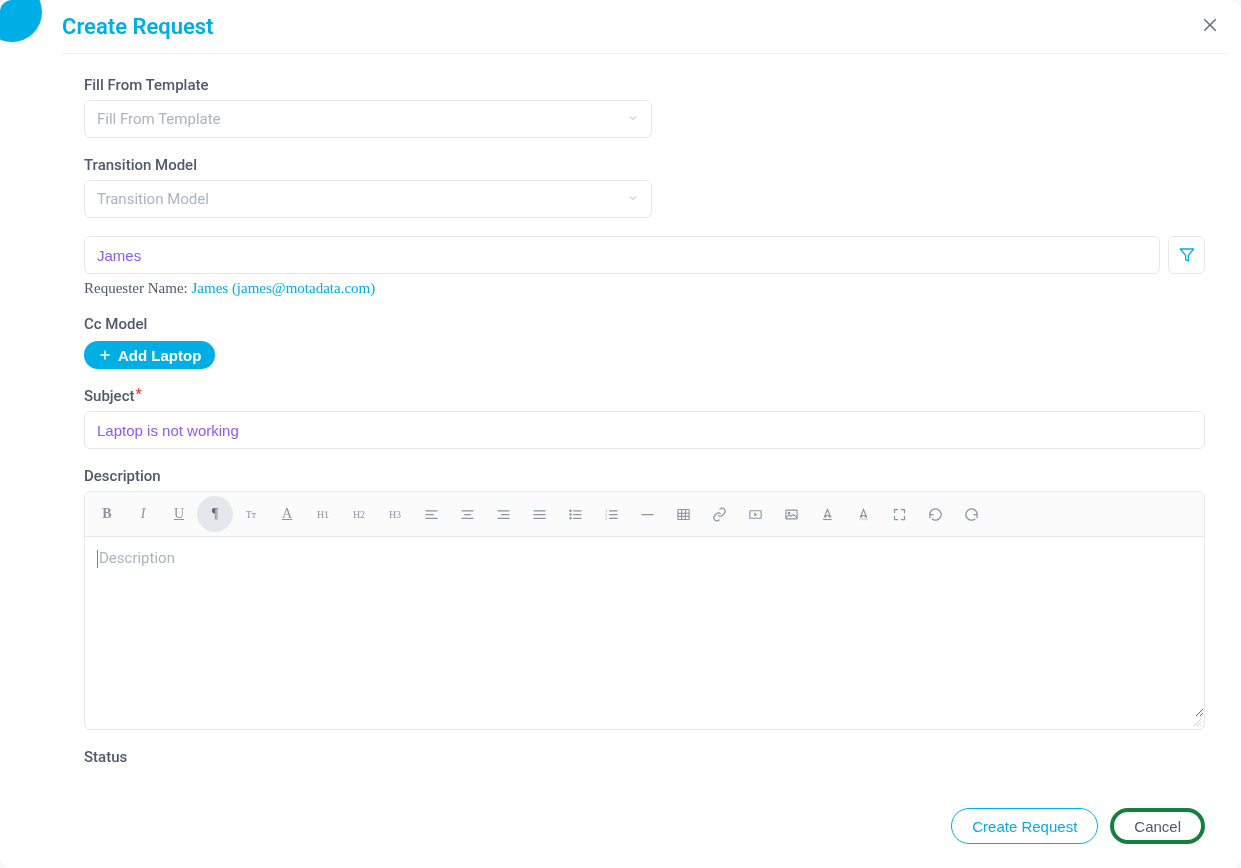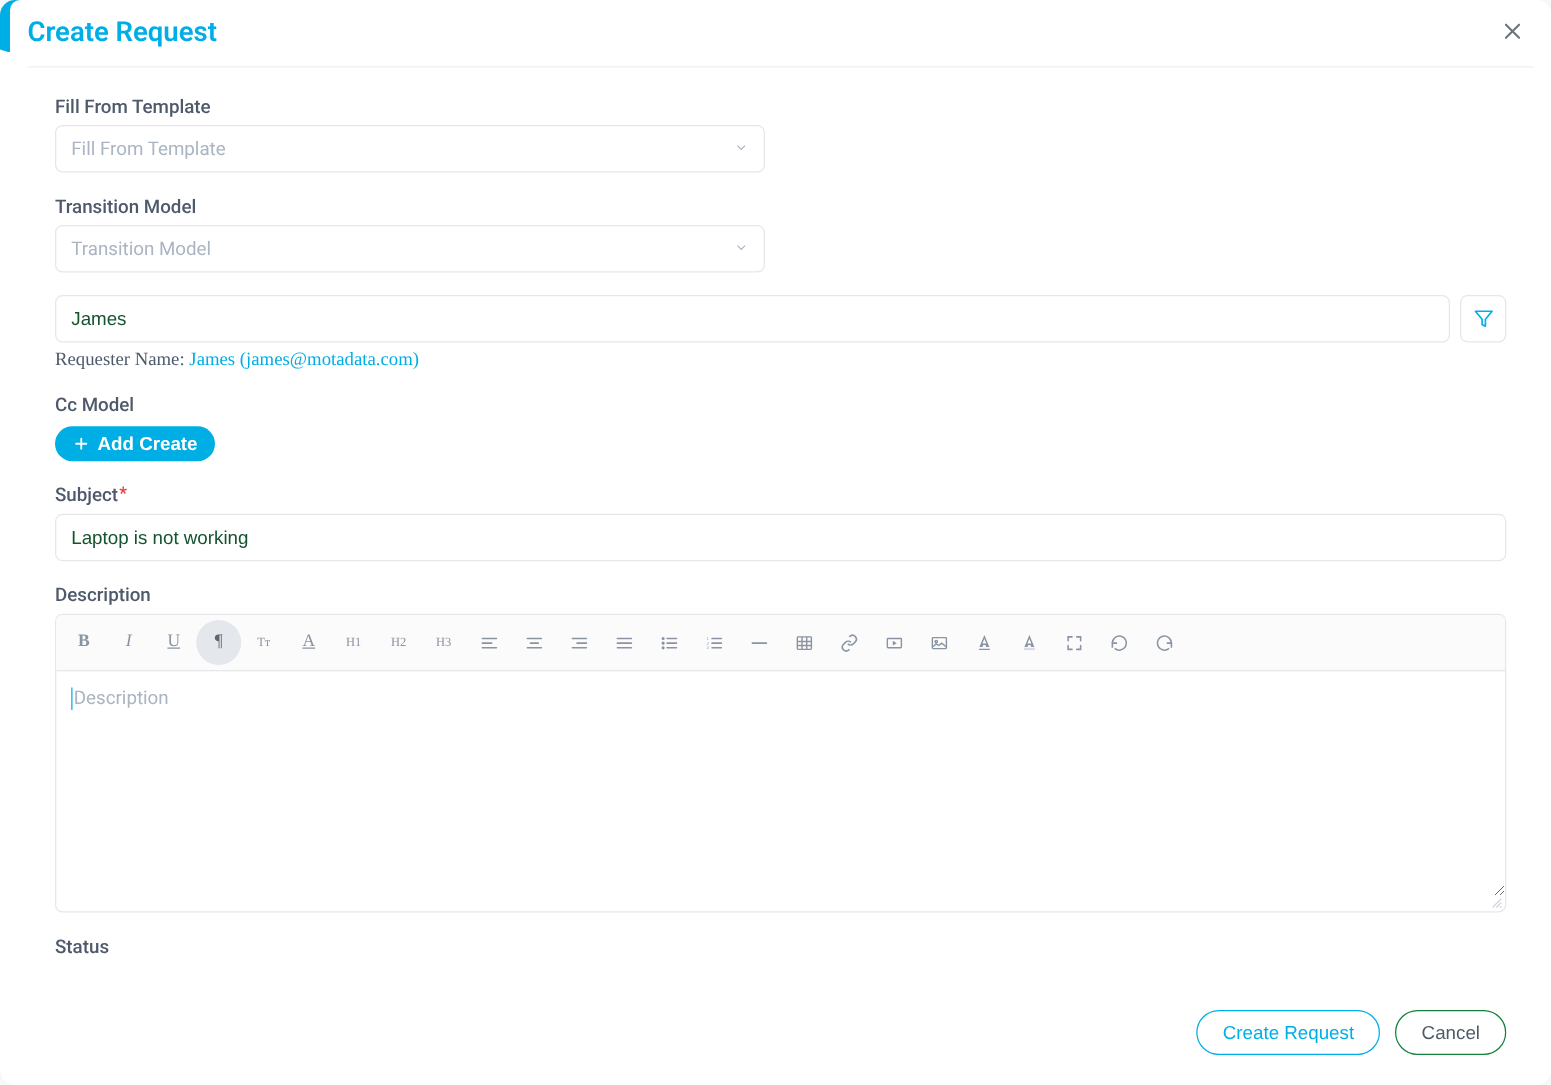--- a/index.html
+++ b/index.html
@@ -5,20 +5,21 @@
   * { box-sizing: border-box; margin: 0; padding: 0; }
   html, body { width: 1241px; height: 868px; font-family: -apple-system, BlinkMacSystemFont, "Segoe UI", Roboto, "Helvetica Neue", Arial, sans-serif; background: #fff; }
   .modal-wrap {
     position: relative;
     width: 1241px;
     height: 868px;
     border-radius: 12px;
     overflow: hidden;
     background: #fff;
     box-shadow: 0 0 30px rgba(0,0,0,0.1);
+    padding-left: 40px;
   }
   .left-curve {
     position: absolute;
     left: -18px;
     top: -18px;
     width: 60px;
     height: 60px;
     background: #00aee6;
     border-radius: 50%;
     z-index: 0;
@@ -131,21 +132,21 @@
     margin-top: 2px;
   }
   .add-email-btn svg { stroke: #fff; }
   input.text-input {
     width: 100%;
     height: 38px;
     border: 1px solid #e5e7eb;
     border-radius: 6px;
     padding: 0 12px;
     font-size: 15px;
-    color: #14532d;
+    color: #8b5cf6;
     outline: none;
   }
   .editor-wrap {
     border: 1px solid #e5e7eb;
     border-radius: 6px;
     overflow: hidden;
   }
   .toolbar {
     display: flex;
     align-items: center;
@@ -207,21 +208,21 @@
     cursor: pointer;
     display: inline-flex;
     align-items: center;
   }
   .btn-primary {
     border: 1px solid #00aee6;
     color: #00aee6;
     background: #fff;
   }
   .btn-secondary {
-    border: 1px solid #15803d;
+    border: 4px solid #15803d;
     color: #4e5a6b;
     background: #fff;
   }
 </style>
 </head>
 <body>
 
 <div class="modal-wrap">
   <div class="left-curve"></div>
   <div class="modal-inner">
@@ -277,21 +278,21 @@
         </div>
       </div>
 
       <div class="field">
         <label class="label">Cc Model</label>
         <button class="add-email-btn">
           <svg width="14" height="14" viewBox="0 0 24 24" fill="none" stroke="currentColor" stroke-width="2.5" stroke-linecap="round">
               <line x1="12" y1="5" x2="12" y2="19"></line>
               <line x1="5" y1="12" x2="19" y2="12"></line>
             </svg>
-          <span>Add Create</span>
+          <span>Add Laptop</span>
         </button>
       </div>
 
       <div class="field">
         <label class="label">
           <span>Subject</span><span class="req-star">*</span>
         </label>
         <input class="text-input" type="text" value="Laptop is not working" style="">
       </div>
 

